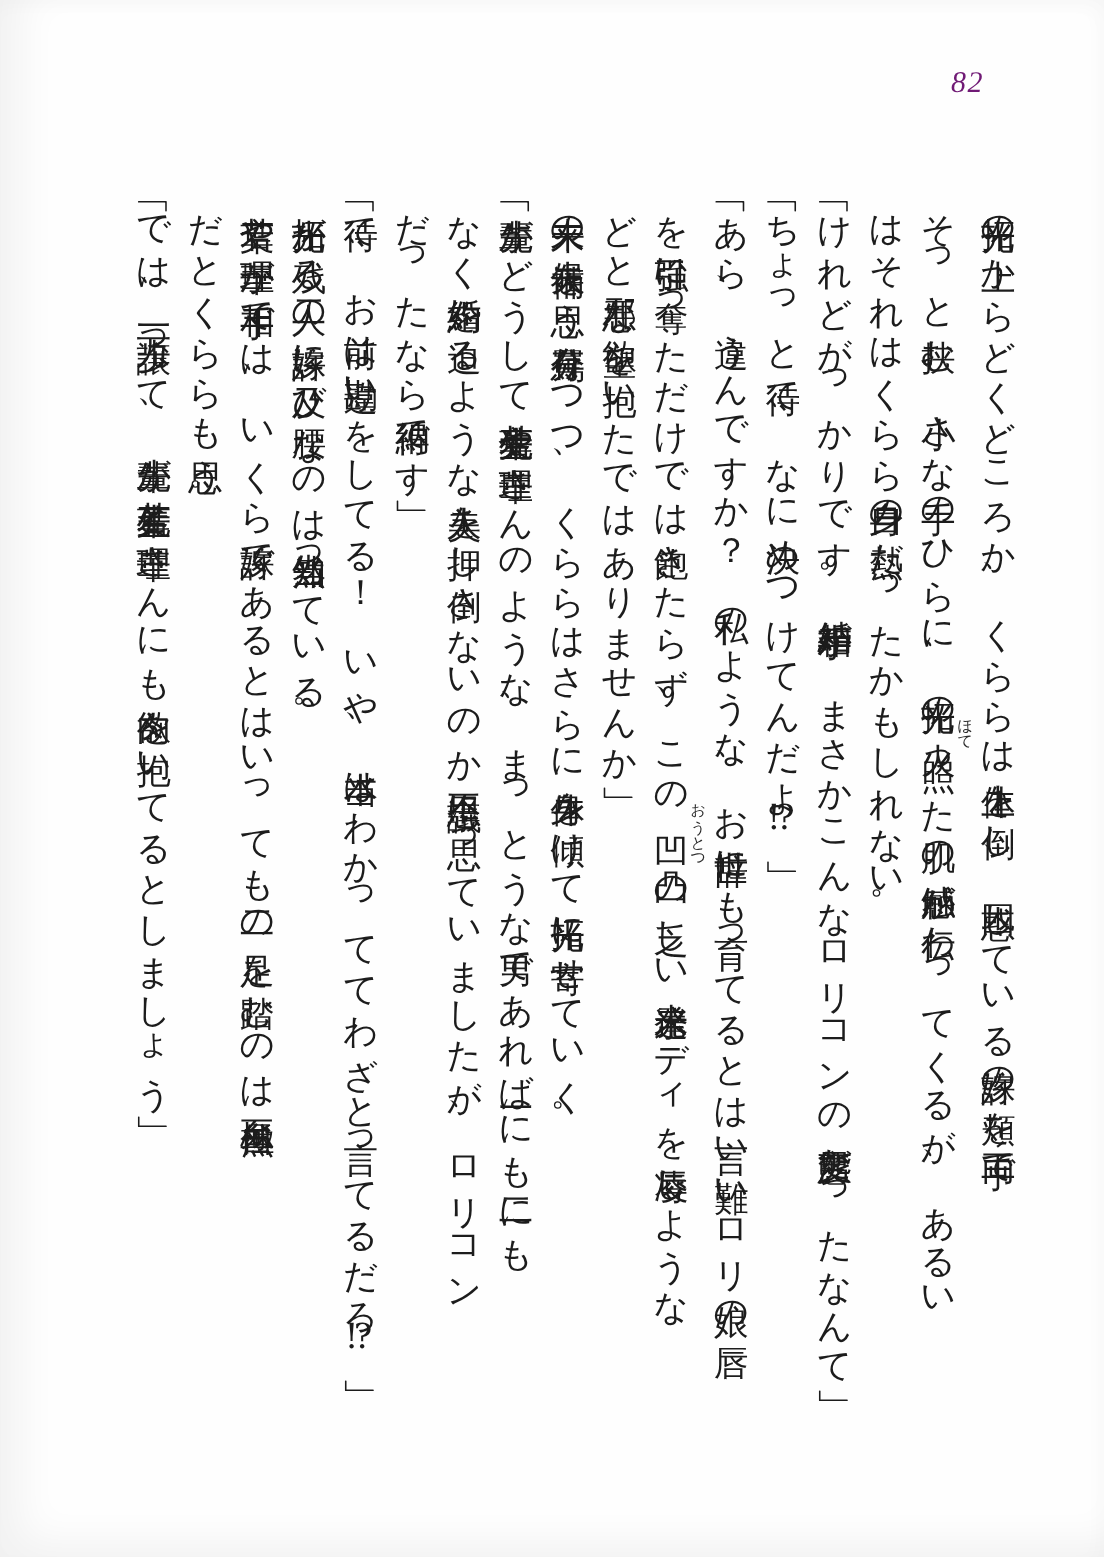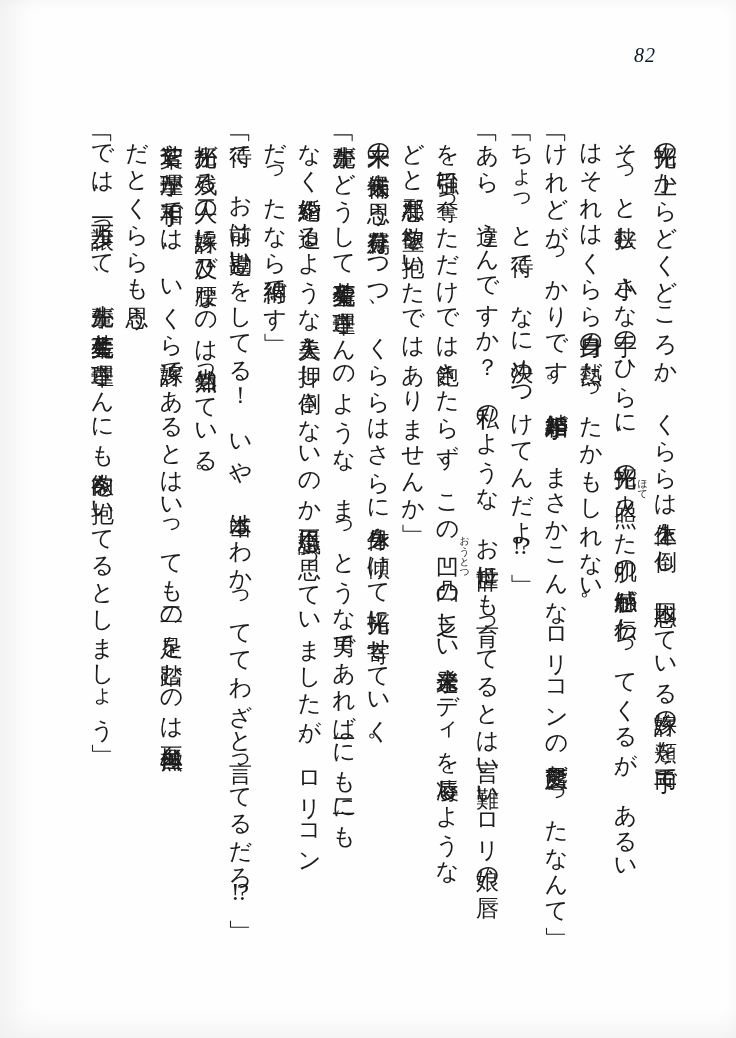--- a/index.html
+++ b/index.html
@@ -14,21 +14,21 @@
     width:736px;height:1038px;
     background:#fefefe;
     box-shadow:inset 14px -10px 26px rgba(0,0,0,0.05), inset -4px 4px 12px rgba(0,0,0,0.02);
     color:#1c1c1c;
   }
   .page-number{
     position:absolute;
     top:44px;right:80px;
     font-size:20px;
     font-style:italic;
-    color:#0f172a;
+    color:#701a75;
     letter-spacing:1px;
   }
   .text-block{
     position:absolute;
     top:127px;
     right:54px;
     height:880px;
     writing-mode:vertical-rl;
     text-orientation:mixed;
     font-size:23px;

